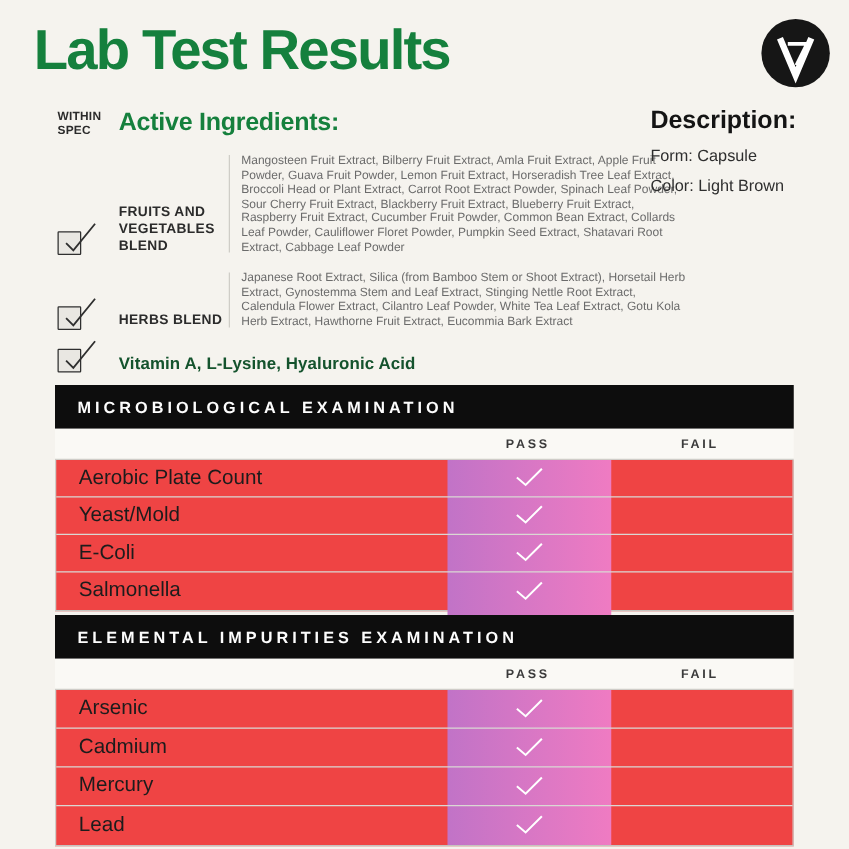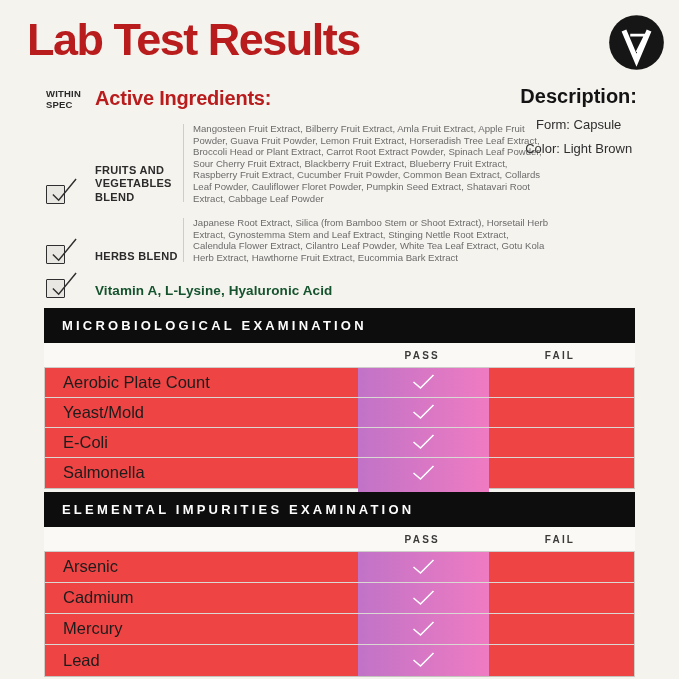--- a/index.html
+++ b/index.html
@@ -5,28 +5,28 @@
   * { margin:0; padding:0; box-sizing:border-box; }
   html,body { width:679px; height:679px; }
   body {
     background:#f5f3ee;
     font-family:"Liberation Sans", sans-serif;
     color:#1a1a1a;
     overflow:hidden;
   }
   
   .header { display:flex; justify-content:space-between; align-items:flex-start; padding:16px 14px 0 27px; }
-  .title { font-size:45px; font-weight:bold; letter-spacing:-1.5px; color:#b91c1c; line-height:1.05; }
+  .title { font-size:45px; font-weight:bold; letter-spacing:-1.5px; color:#15803d; line-height:1.05; }
   .logo { width:57px; height:57px; margin-top:-2px; }
   
   .info { position:relative; padding-left:46px; margin-top:14px; }
   .info-head { display:flex; align-items:flex-end; }
   .spec-label { width:42px; margin-right:7px; font-size:9.5px; font-weight:bold; color:#2b2b2b; line-height:11px; letter-spacing:0.2px; padding-top:3px; }
-  .ai-heading { font-size:20px; font-weight:bold; color:#b91c1c; letter-spacing:-0.2px; }
-  .desc-block { position:absolute; top:0; right:42px; text-align:center;margin-left:36px; }
+  .ai-heading { font-size:20px; font-weight:bold; color:#15803d; letter-spacing:-0.2px; }
+  .desc-block { position:absolute; top:0; right:42px; text-align:left;margin-left:36px; }
   .desc-heading { font-size:20px; font-weight:bold; color:#141414; }
   .desc-line { font-size:13px; color:#2e2e2e; margin-top:9px; }
   .desc-line:first-of-type { margin-top:15px; }
   .group { display:flex; align-items:flex-end; margin-top:13px; }
   .cb-col { width:49px; flex:0 0 49px; padding-top:2px; }
   .checkbox { position:relative; display:block; width:19px; height:19px; background:#e9e7e2; border:1.5px solid #2f2f2f; border-radius:1px; }
   .checkbox svg { position:absolute; top:-8px; left:2px; width:29px; height:29px; overflow:visible; }
   .g-label { width:84px; flex:0 0 84px; font-size:11px; font-weight:bold; color:#2b2b2b; line-height:13.5px; letter-spacing:0.3px; }
   .g-divider { align-self:stretch; border-left:1px solid #cfcdc7; margin:1px 9px 2px 4px; }
   .g-text { width:358px; font-size:9.6px; line-height:11.6px; color:#6b6b6b; }

